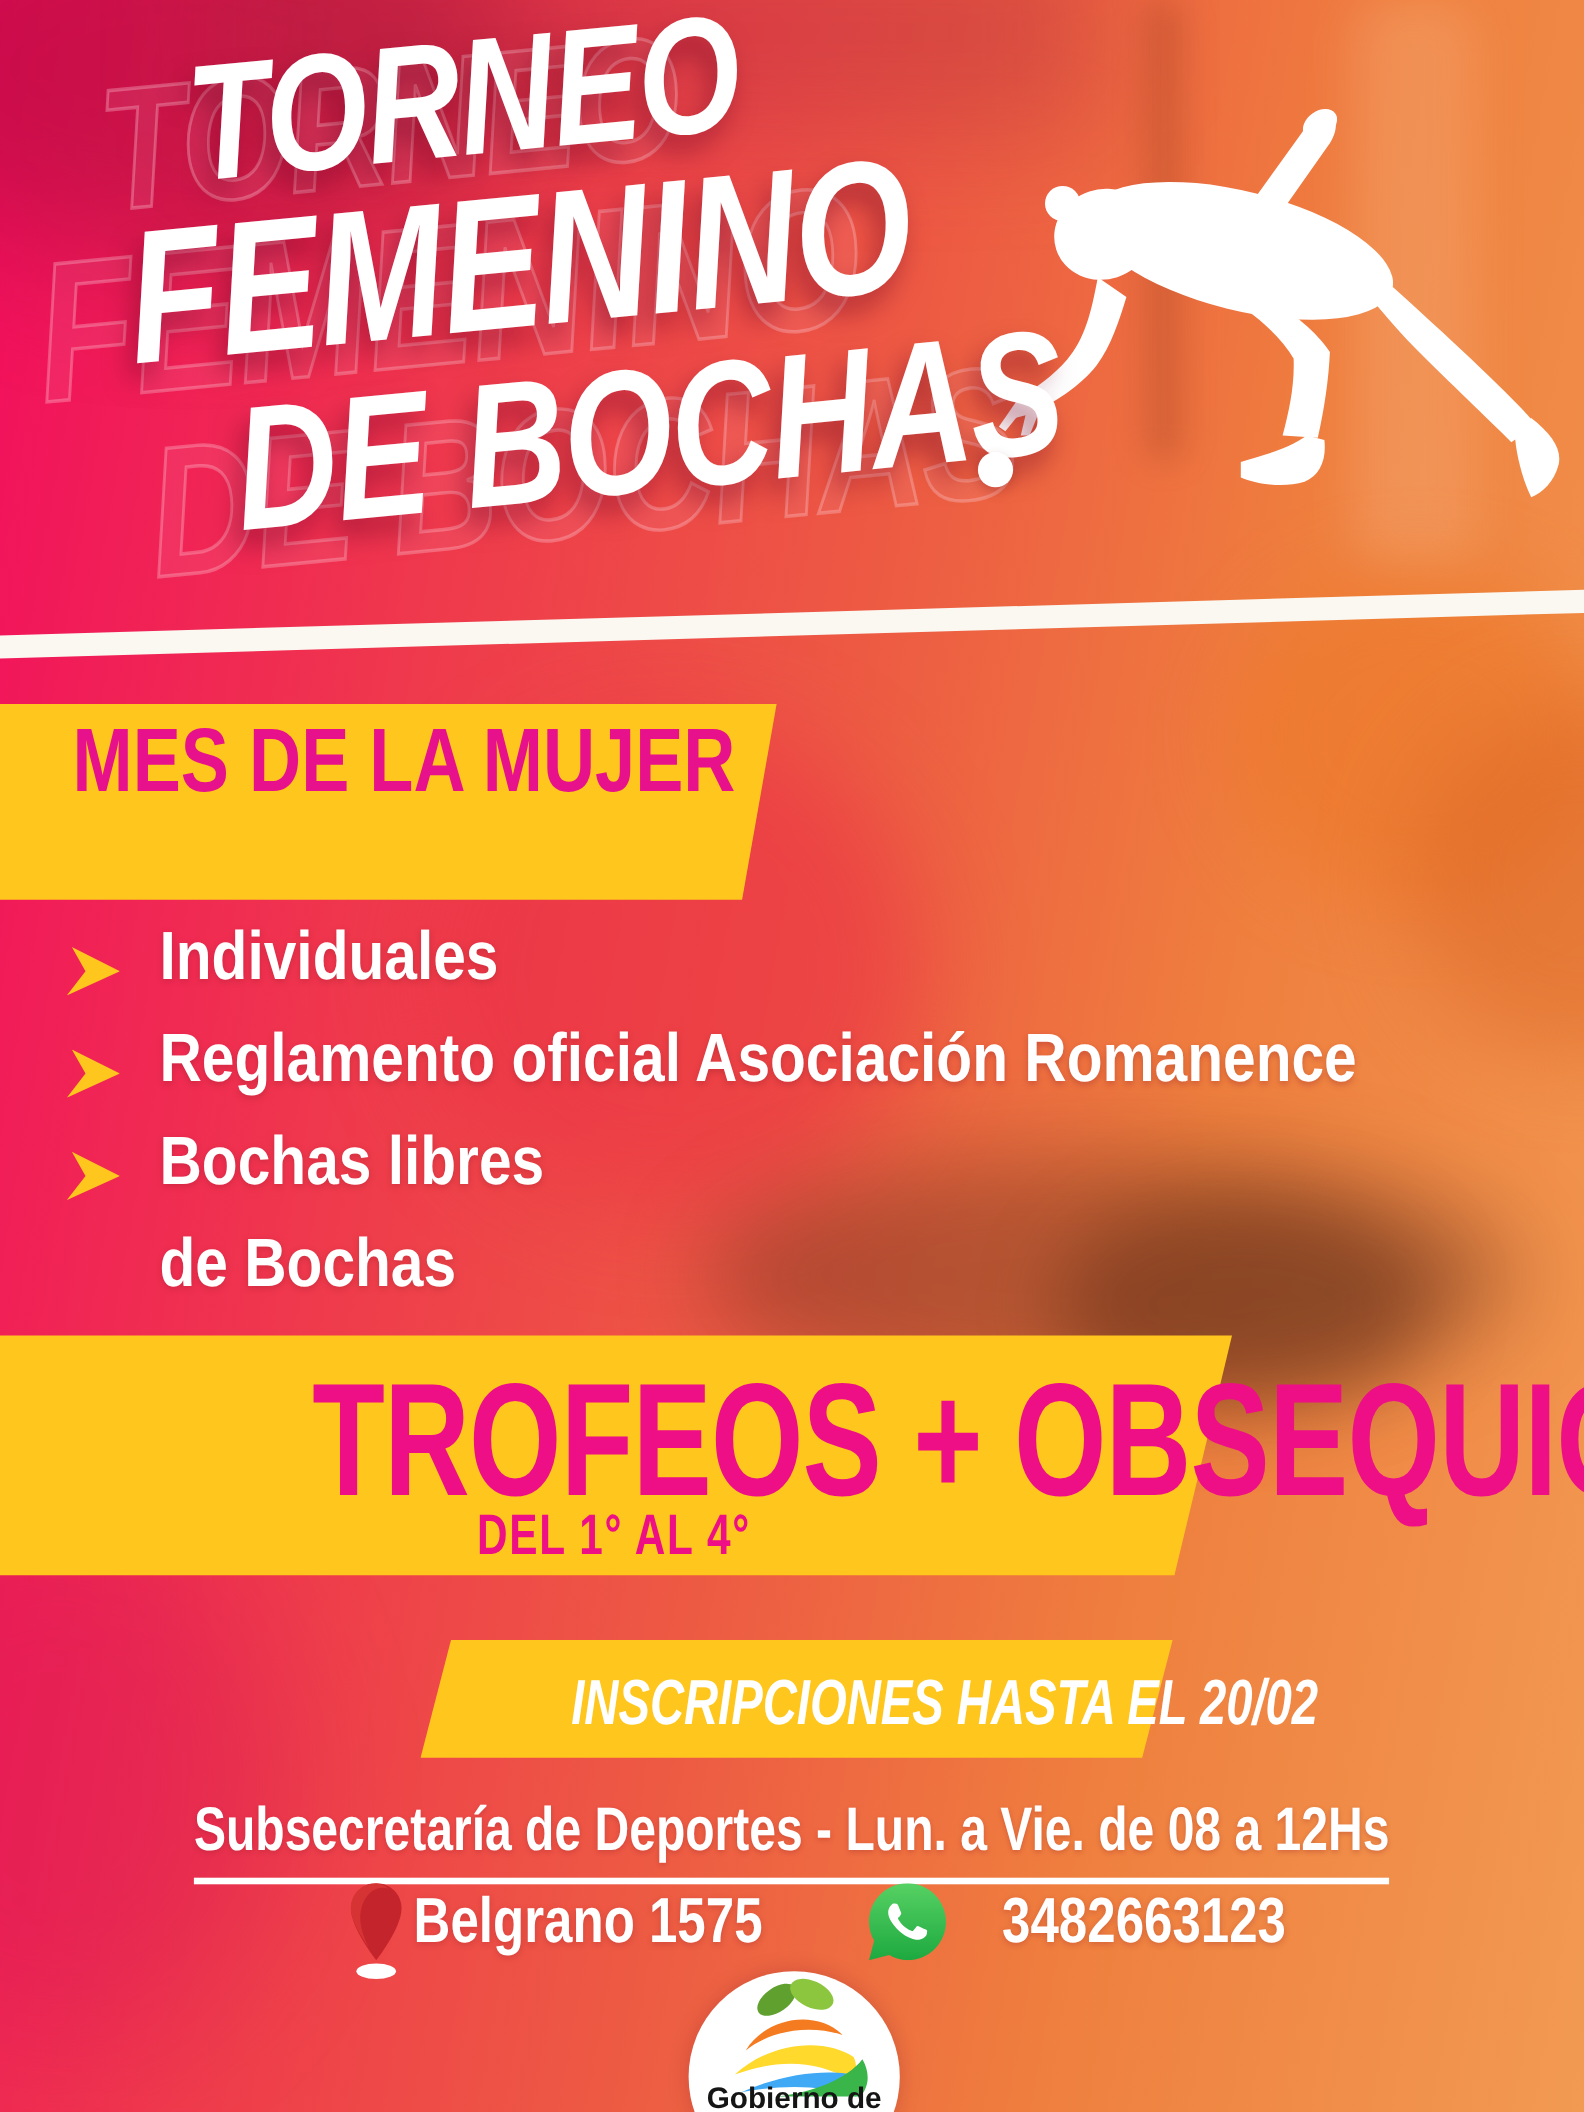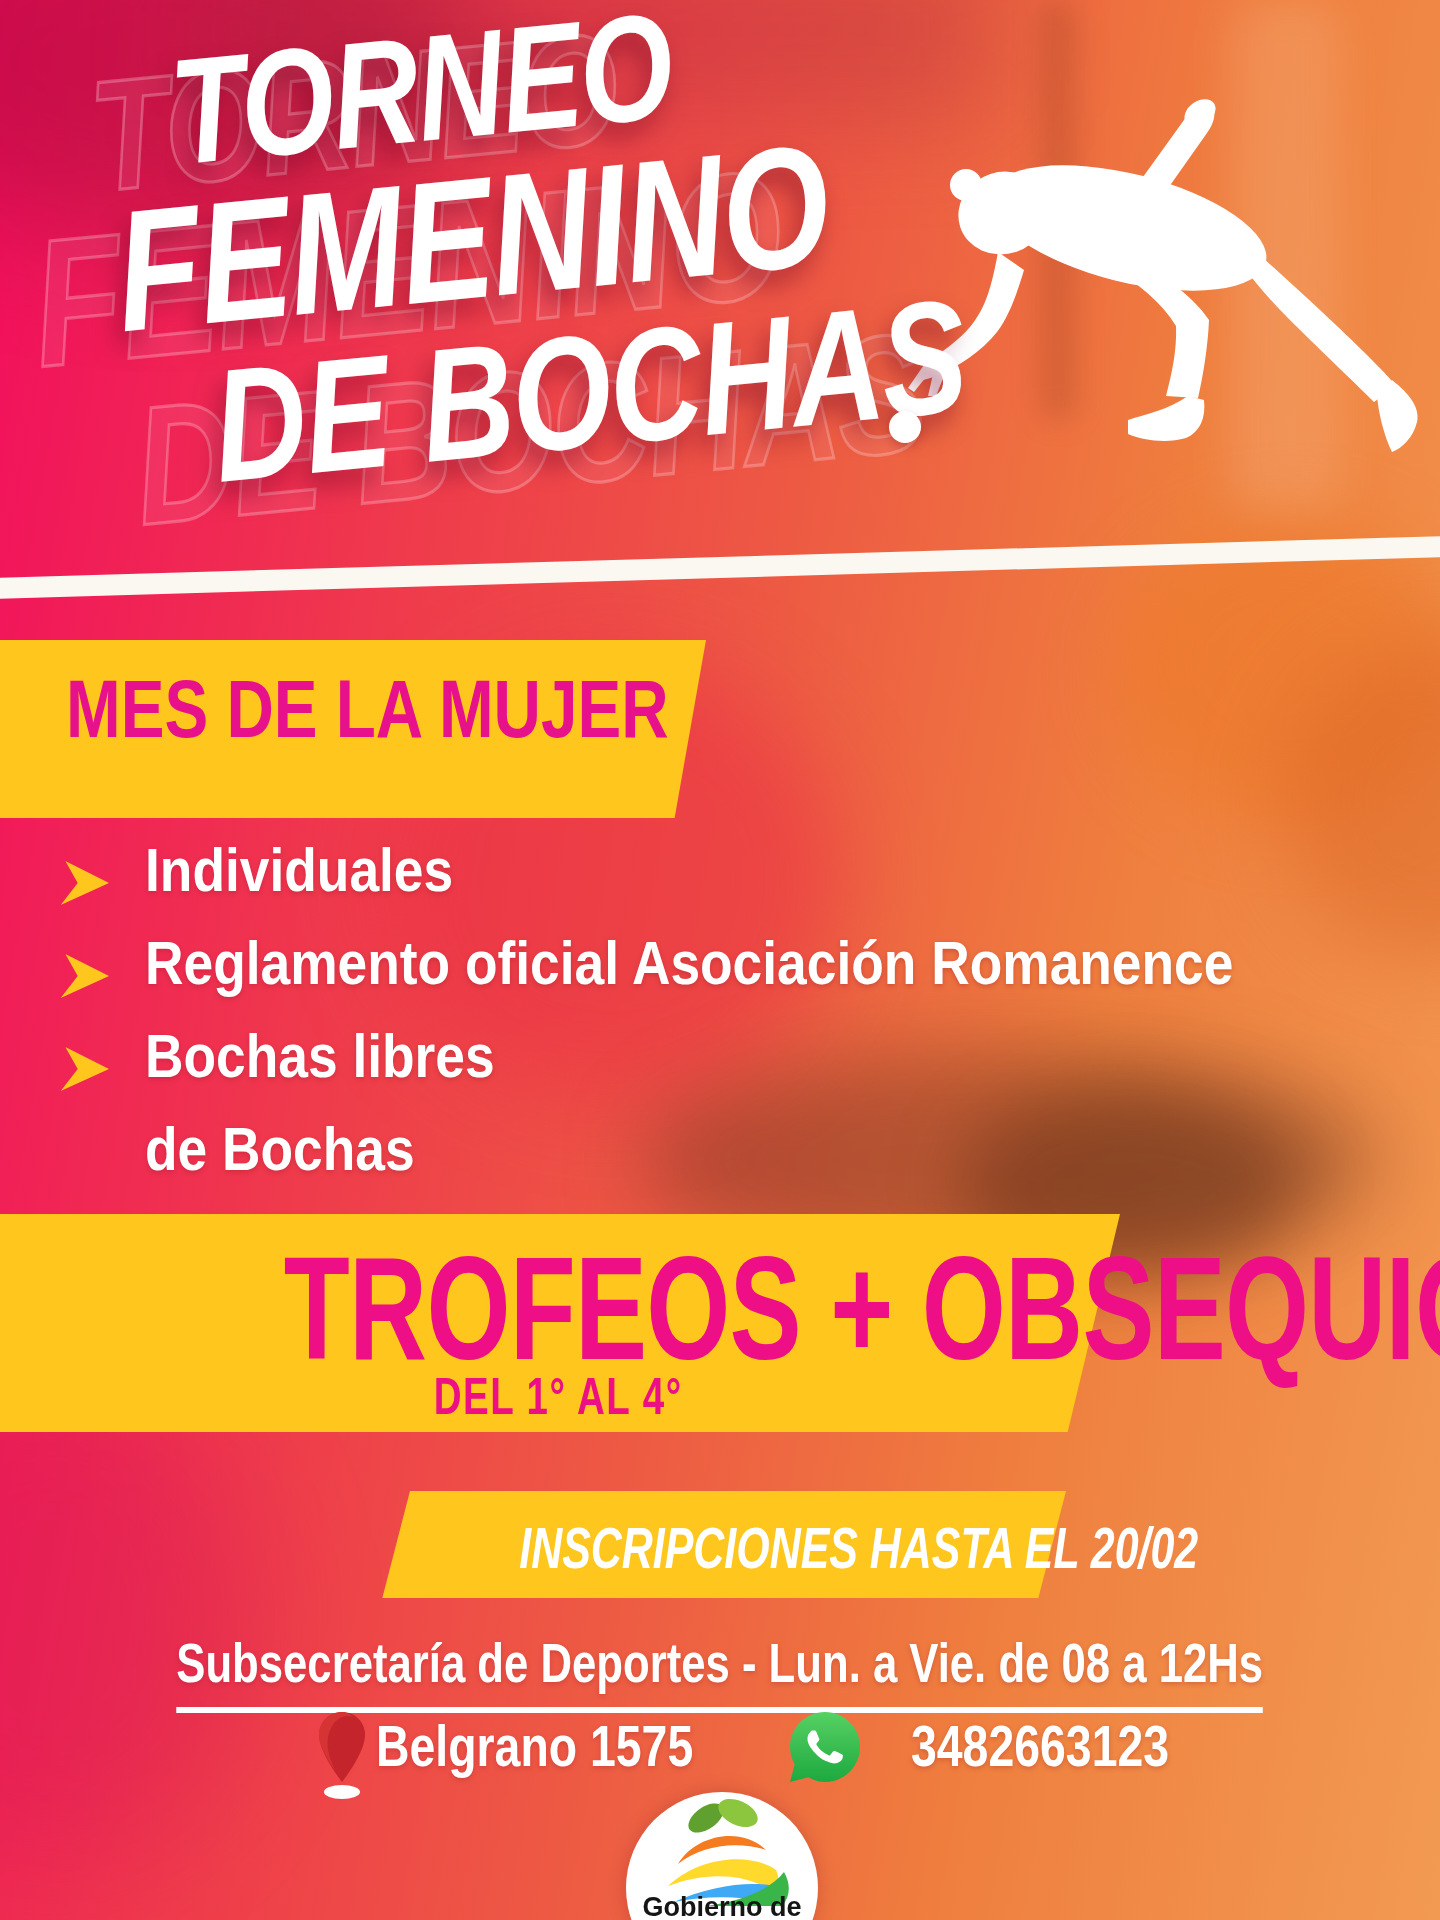--- a/index.html
+++ b/index.html
@@ -38,21 +38,21 @@
   .hero-ball{position:absolute;left:889px;top:411px;width:32px;height:32px;border-radius:50%;
     background:#fff;z-index:4;box-shadow:0 4px 10px rgba(120,20,20,.25);}
   .hero-svg{position:absolute;left:900px;top:80px;width:540px;height:440px;z-index:3;}
 
   .stripe{position:absolute;left:-12px;top:578px;width:1475px;height:21px;background:#fbf8f2;
     transform:rotate(-1.65deg);transform-origin:0 50%;z-index:3;}
 
   
   .banner{position:absolute;background:#ffc61e;z-index:5;}
   .banner-mes{left:-50px;top:640px;width:756px;height:178px;transform:skewX(-10deg);transform-origin:left top;}
-  .mes-text{position:absolute;left:66px;top:662px;z-index:6;font-size:82px;font-weight:bold;
+  .mes-text{position:absolute;left:66px;top:645px;z-index:6;font-size:82px;font-weight:bold;
     color:#e8118c;letter-spacing:0;text-decoration:underline;}
   .banner-trofeos{left:-60px;top:1214px;width:1180px;height:218px;transform:skewX(-13.5deg);transform-origin:left top;}
   .trofeos-title{position:absolute;left:58px;top:1236px;width:1000px;text-align:center;z-index:6;
     font-size:146px;font-weight:bold;color:#ee0f87;letter-spacing:-1px;line-height:1;}
   .trofeos-sub{position:absolute;left:58px;top:1366px;width:1000px;text-align:center;z-index:6;
     font-size:52px;font-weight:bold;color:#ee0f87;letter-spacing:2px;}
   .banner-inscrip{left:410px;top:1491px;width:656px;height:107px;transform:skewX(-14.5deg);transform-origin:left top;}
   .inscrip-text{position:absolute;left:400px;top:1514px;width:680px;text-align:center;z-index:6;
     font-size:58px;font-weight:bold;font-style:italic;color:#fff;letter-spacing:0;text-decoration:underline;}
 

